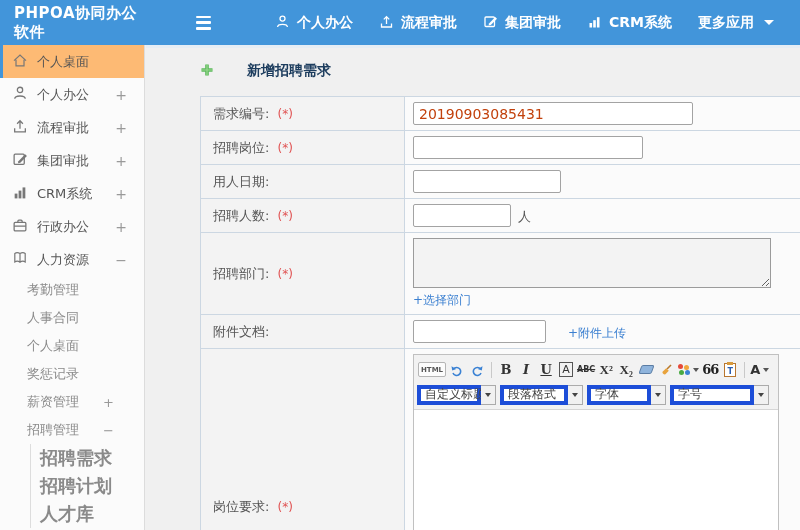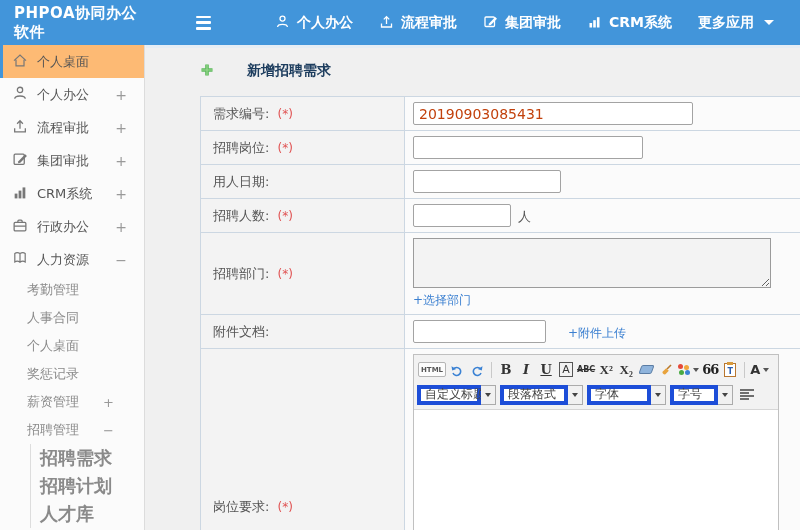--- a/index.html
+++ b/index.html
@@ -102,21 +102,21 @@
   .ico-palette b:nth-child(4){ left:8px; top:7px; background:#3b82d4; }
   .tb-bga { color:#e07820; font-weight:bold; font-family:"DejaVu Serif","Liberation Serif",serif; }
 
   .combo { display:flex; align-items:center; margin-right:4px; flex:none; cursor:pointer; }
   .combo-text { border:4px solid #1d4ed8; background:#fff; height:20px; display:flex; align-items:center;
                 padding:0 4px; font-size:12px; color:#444; }
   .combo-btn { width:15px; height:20px; border:1px solid #ababab; border-left:none; background:#f1f1f1;
                display:flex; align-items:center; justify-content:center; }
   .combo-btn i { width:0; height:0; border-left:3.5px solid transparent; border-right:3.5px solid transparent;
                  border-top:4px solid #444; }
-  .w-c1 { width:64px; } .w-c2 { width:68px; } .w-c3 { width:64px; } .w-c4 { width:48px; }
+  .w-c1 { width:64px; } .w-c2 { width:68px; } .w-c3 { width:64px; } .w-c4 { width:84px; }
   .align { width:14px; height:12px; display:flex; flex-direction:column; justify-content:space-between;
            margin:0 3px; cursor:pointer; flex:none; }
   .align i { display:block; height:2px; width:14px; background:#6e6e6e; }
   .align.l i:nth-child(even) { width:9px; }
   .ed-body { flex:1; background:#fff; }
 </style>
 </head>
 <body>
 
 <div class="app">

